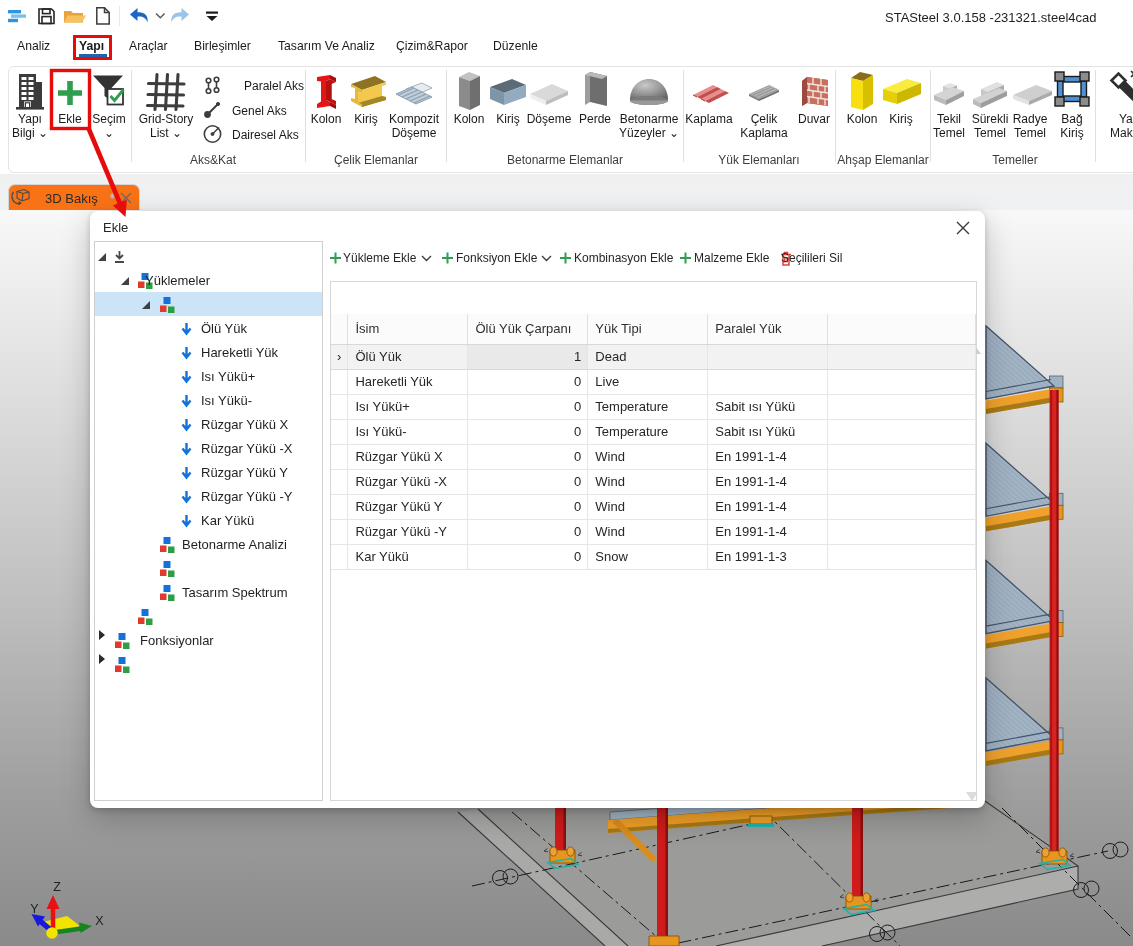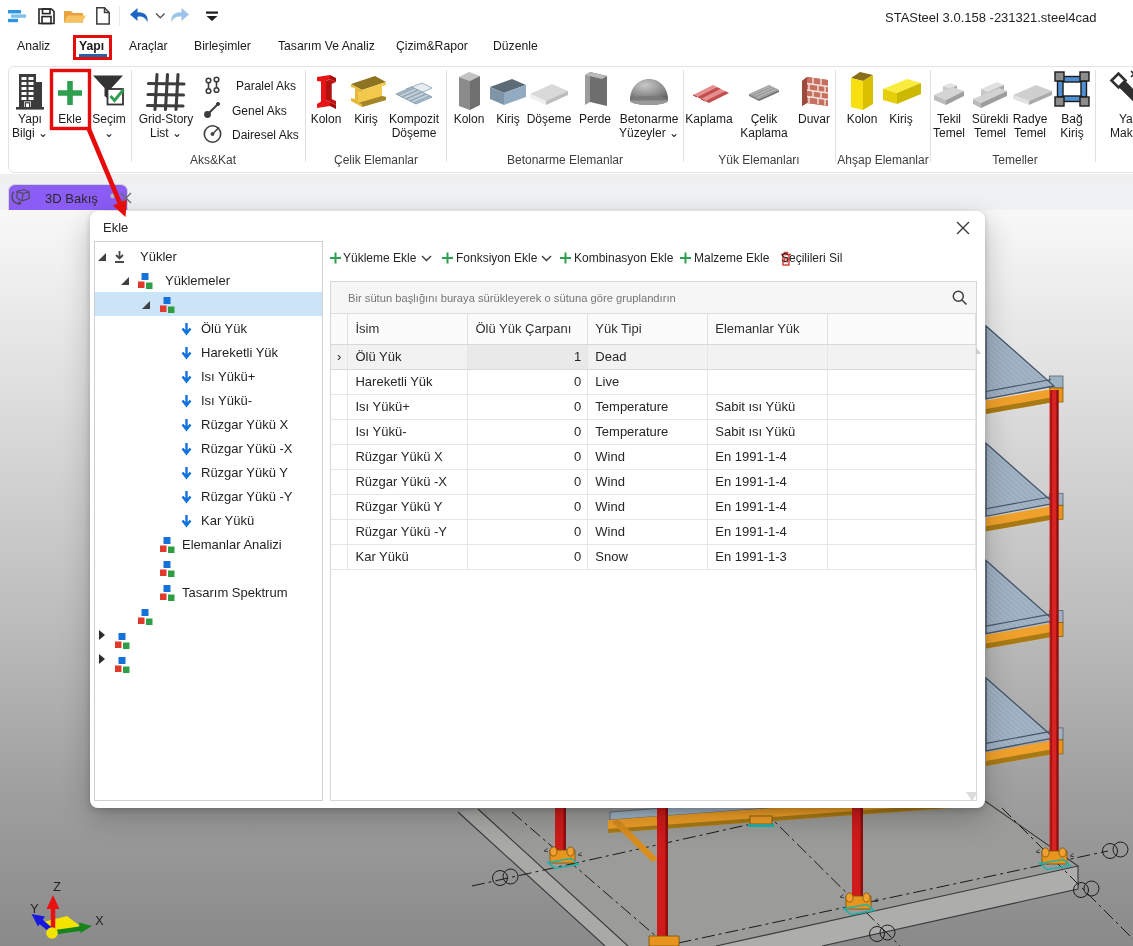--- a/index.html
+++ b/index.html
@@ -17,21 +17,21 @@
 
 #ribbon { position:absolute; left:0; top:62px; width:1133px; height:112px; background:#fff; }
 #ribframe { position:absolute; left:8px; top:4px; width:1140px; height:107px; border:1px solid #e3e3e3; border-radius:6px; background:#fff; }
 .rsep { position:absolute; top:8px; width:1px; height:92px; background:#e0e0e0; }
 .rlbl { position:absolute; top:91px; font-size:12px; color:#3d3d3d; white-space:nowrap; transform:translateX(-50%); }
 .rtxt { position:absolute; font-size:12px; color:#1a1a1a; white-space:nowrap; transform:translateX(-50%); text-align:center; line-height:14px; }
 .sml { position:absolute; font-size:12px; color:#1a1a1a; white-space:nowrap; }
 
 #strip { position:absolute; left:0; top:174px; width:1133px; height:10px; background:#f0f0f0; }
 #tabbar { position:absolute; left:0; top:184px; width:1133px; height:26px; background:#eff1f2; }
-#tab1 { position:absolute; left:8px; top:0px; width:120px; height:26px; background:#8b5cf6; border:1px solid #d5d5d5; border-bottom:none; border-radius:7px 7px 0 0; }
+#tab1 { position:absolute; left:8px; top:0px; width:132px; height:26px; background:#f97316; border:1px solid #d5d5d5; border-bottom:none; border-radius:7px 7px 0 0; }
 #tab1 span { position:absolute; left:36px; top:6px; font-size:13px; color:#2a2a2a; }
 
 #viewport { position:absolute; left:0; top:210px; width:1133px; height:736px; }
 
 #dialog { position:absolute; left:90px; top:211px; width:895px; height:597px; background:#fff; border-radius:8px; box-shadow:0 2px 6px rgba(0,0,0,.18), 0 10px 30px rgba(0,0,0,.22); }
 #dlgtitle { position:absolute; left:13px; top:9px; font-size:13px; color:#262626; }
 #treepanel { position:absolute; left:4px; top:30px; width:229px; height:560px; border:1px solid #cfcfcf; background:#fff; overflow:hidden; }
 .trow { position:absolute; left:0; width:227px; height:24px; font-size:13px; color:#1f1f1f; }
 .trow .txt { position:absolute; top:4px; }
 #gridwrap { position:absolute; left:240px; top:70px; width:647px; height:520px; border:1px solid #d7d7d7; background:#fff; }
@@ -294,21 +294,21 @@
       <g transform="translate(1108,8)">
         <path d="M14.5,14.5 L34,34" stroke="#2f2f2f" stroke-width="9"></path>
         <polygon points="3.5,10.5 10.5,3.5 17.5,10.5 10.5,17.5" fill="#fff" stroke="#2f2f2f" stroke-width="2.6"></polygon>
         <path d="M23,1 l6,6 M29,1 l-6,6" stroke="#2f2f2f" stroke-width="1.6"></path>
       </g>
     </svg>
     <div class="rtxt" style="left:30px;top:50px">Yapı<br>Bilgi ⌄</div>
     <div class="rtxt" style="left:70px;top:50px">Ekle</div>
     <div class="rtxt" style="left:109px;top:50px">Seçim<br>⌄</div>
     <div class="rtxt" style="left:166px;top:50px">Grid-Story<br>List ⌄</div>
-    <div class="sml" style="left:236px;top:17px">Paralel Aks</div>
+    <div class="sml" style="left:244px;top:17px">Paralel Aks</div>
     <div class="sml" style="left:232px;top:42px">Genel Aks</div>
     <div class="sml" style="left:232px;top:66px">Dairesel Aks</div>
     <div class="rtxt" style="left:326px;top:50px">Kolon</div>
     <div class="rtxt" style="left:366px;top:50px">Kiriş</div>
     <div class="rtxt" style="left:414px;top:50px">Kompozit<br>Döşeme</div>
     <div class="rtxt" style="left:469px;top:50px">Kolon</div>
     <div class="rtxt" style="left:508px;top:50px">Kiriş</div>
     <div class="rtxt" style="left:549px;top:50px">Döşeme</div>
     <div class="rtxt" style="left:595px;top:50px">Perde</div>
     <div class="rtxt" style="left:649px;top:50px">Betonarme<br>Yüzeyler ⌄</div>
@@ -497,25 +497,22 @@
         <use href="#bla" x="87" y="273"></use>
         <use href="#blk" x="65" y="295"></use>
         <use href="#blk" x="65" y="319"></use>
         <use href="#blk" x="65" y="343"></use>
         <use href="#blk" x="43" y="367"></use>
         <use href="#col" x="4" y="388"></use>
           <use href="#blk" x="20" y="391"></use>
         <use href="#col" x="4" y="412"></use>
           <use href="#blk" x="20" y="415"></use>
       </svg>
-      <div class="trow" style="top:3px">
-          <span class="txt" style="left:45px">Yükler</span>
-        </div>
       <div class="trow" style="top:27px">
-          <span class="txt" style="left:70px">Yüklemeler</span>
+          <span class="txt" style="left:50px">Yüklemeler</span>
         </div>
       <div class="trow" style="top:75px">
           <span class="txt" style="left:106px">Ölü Yük</span>
         </div>
       <div class="trow" style="top:99px">
           <span class="txt" style="left:106px">Hareketli Yük</span>
         </div>
       <div class="trow" style="top:123px">
           <span class="txt" style="left:106px">Isı Yükü+</span>
         </div>
@@ -531,24 +528,27 @@
       <div class="trow" style="top:219px">
           <span class="txt" style="left:106px">Rüzgar Yükü Y</span>
         </div>
       <div class="trow" style="top:243px">
           <span class="txt" style="left:106px">Rüzgar Yükü -Y</span>
         </div>
       <div class="trow" style="top:267px">
           <span class="txt" style="left:106px">Kar Yükü</span>
         </div>
       <div class="trow" style="top:291px">
-          <span class="txt" style="left:87px">Elemanlar Analizi</span>
+          <span class="txt" style="left:87px">Betonarme Analizi</span>
         </div>
       <div class="trow" style="top:339px">
           <span class="txt" style="left:87px">Tasarım Spektrum</span>
+        </div>
+      <div class="trow" style="top:387px">
+          <span class="txt" style="left:45px">Fonksiyonlar</span>
         </div>
     </div>
     <div id="toolbar">
       <svg class="abs" style="left:0;top:5px" width="470" height="16">
         <defs>
             <path id="plus" d="M5.5,0.5 L5.5,11.5 M0,6 L11,6" stroke="#2e9e4f" stroke-width="2" fill="none"></path>
         <path id="chev" d="M0,0 L4.5,4.5 L9,0" stroke="#3c3c3c" stroke-width="1.4" fill="none"></path>
           </defs>
         <use href="#plus" x="0" y="1"></use>
         <use href="#chev" x="92" y="5"></use>
@@ -560,27 +560,20 @@
             <path d="M1,3.5 L11,3.5 M3,3.5 L3,14 L9,14 L9,3.5 M4.5,3.5 L4.5,1.5 L7.5,1.5 L7.5,3.5 M4.8,6 L4.8,11.5 M7.2,6 L7.2,11.5" stroke="#d9453c" stroke-width="1.5" fill="none"></path>
           </g>
       </svg>
       <span class="abs" style="left:13px;top:5px">Yükleme Ekle</span>
       <span class="abs" style="left:126px;top:5px">Fonksiyon Ekle</span>
       <span class="abs" style="left:244px;top:5px">Kombinasyon Ekle</span>
       <span class="abs" style="left:364px;top:5px">Malzeme Ekle</span>
       <span class="abs" style="left:451px;top:5px">Seçilileri Sil</span>
     </div>
     <div id="gridwrap">
-      <div id="groupbar">
-          <span>Bir sütun başlığını buraya sürükleyerek o sütuna göre gruplandırın</span>
-        <svg class="abs" style="left:621px;top:8px" width="16" height="16">
-            <circle cx="6.3" cy="6.3" r="5" stroke="#3c3c3c" stroke-width="1.5" fill="none"></circle>
-            <line x1="10" y1="10" x2="14.5" y2="14.5" stroke="#3c3c3c" stroke-width="1.5"></line>
-          </svg>
-      </div>
       <svg class="abs" style="left:639px;top:64px" width="12" height="10">
           <path d="M6,1 L11,8 L1,8 Z" fill="#cdcdcd"></path>
         </svg>
       <svg class="abs" style="left:634px;top:509px" width="14" height="11">
           <path d="M1,1 L13,1 L7,10 Z" fill="#dcdcdc"></path>
         </svg>
       <table class="grid">
         <colgroup>
             <col style="width:17px">
             <col style="width:120px">
@@ -588,21 +581,21 @@
             <col style="width:120px">
             <col style="width:120px">
             <col style="width:148px">
           </colgroup>
         <tbody>
             <tr>
               <th style="padding:0"></th>
               <th>İsim</th>
               <th>Ölü Yük Çarpanı</th>
               <th>Yük Tipi</th>
-              <th>Elemanlar Yük</th>
+              <th>Paralel Yük</th>
               <th></th>
             </tr>
         <tr class="sel">
               <td style="padding:0;text-align:center">›</td>
               <td>Ölü Yük</td>
               <td class="num">1</td>
               <td>Dead</td>
               <td></td>
               <td></td>
             </tr>

